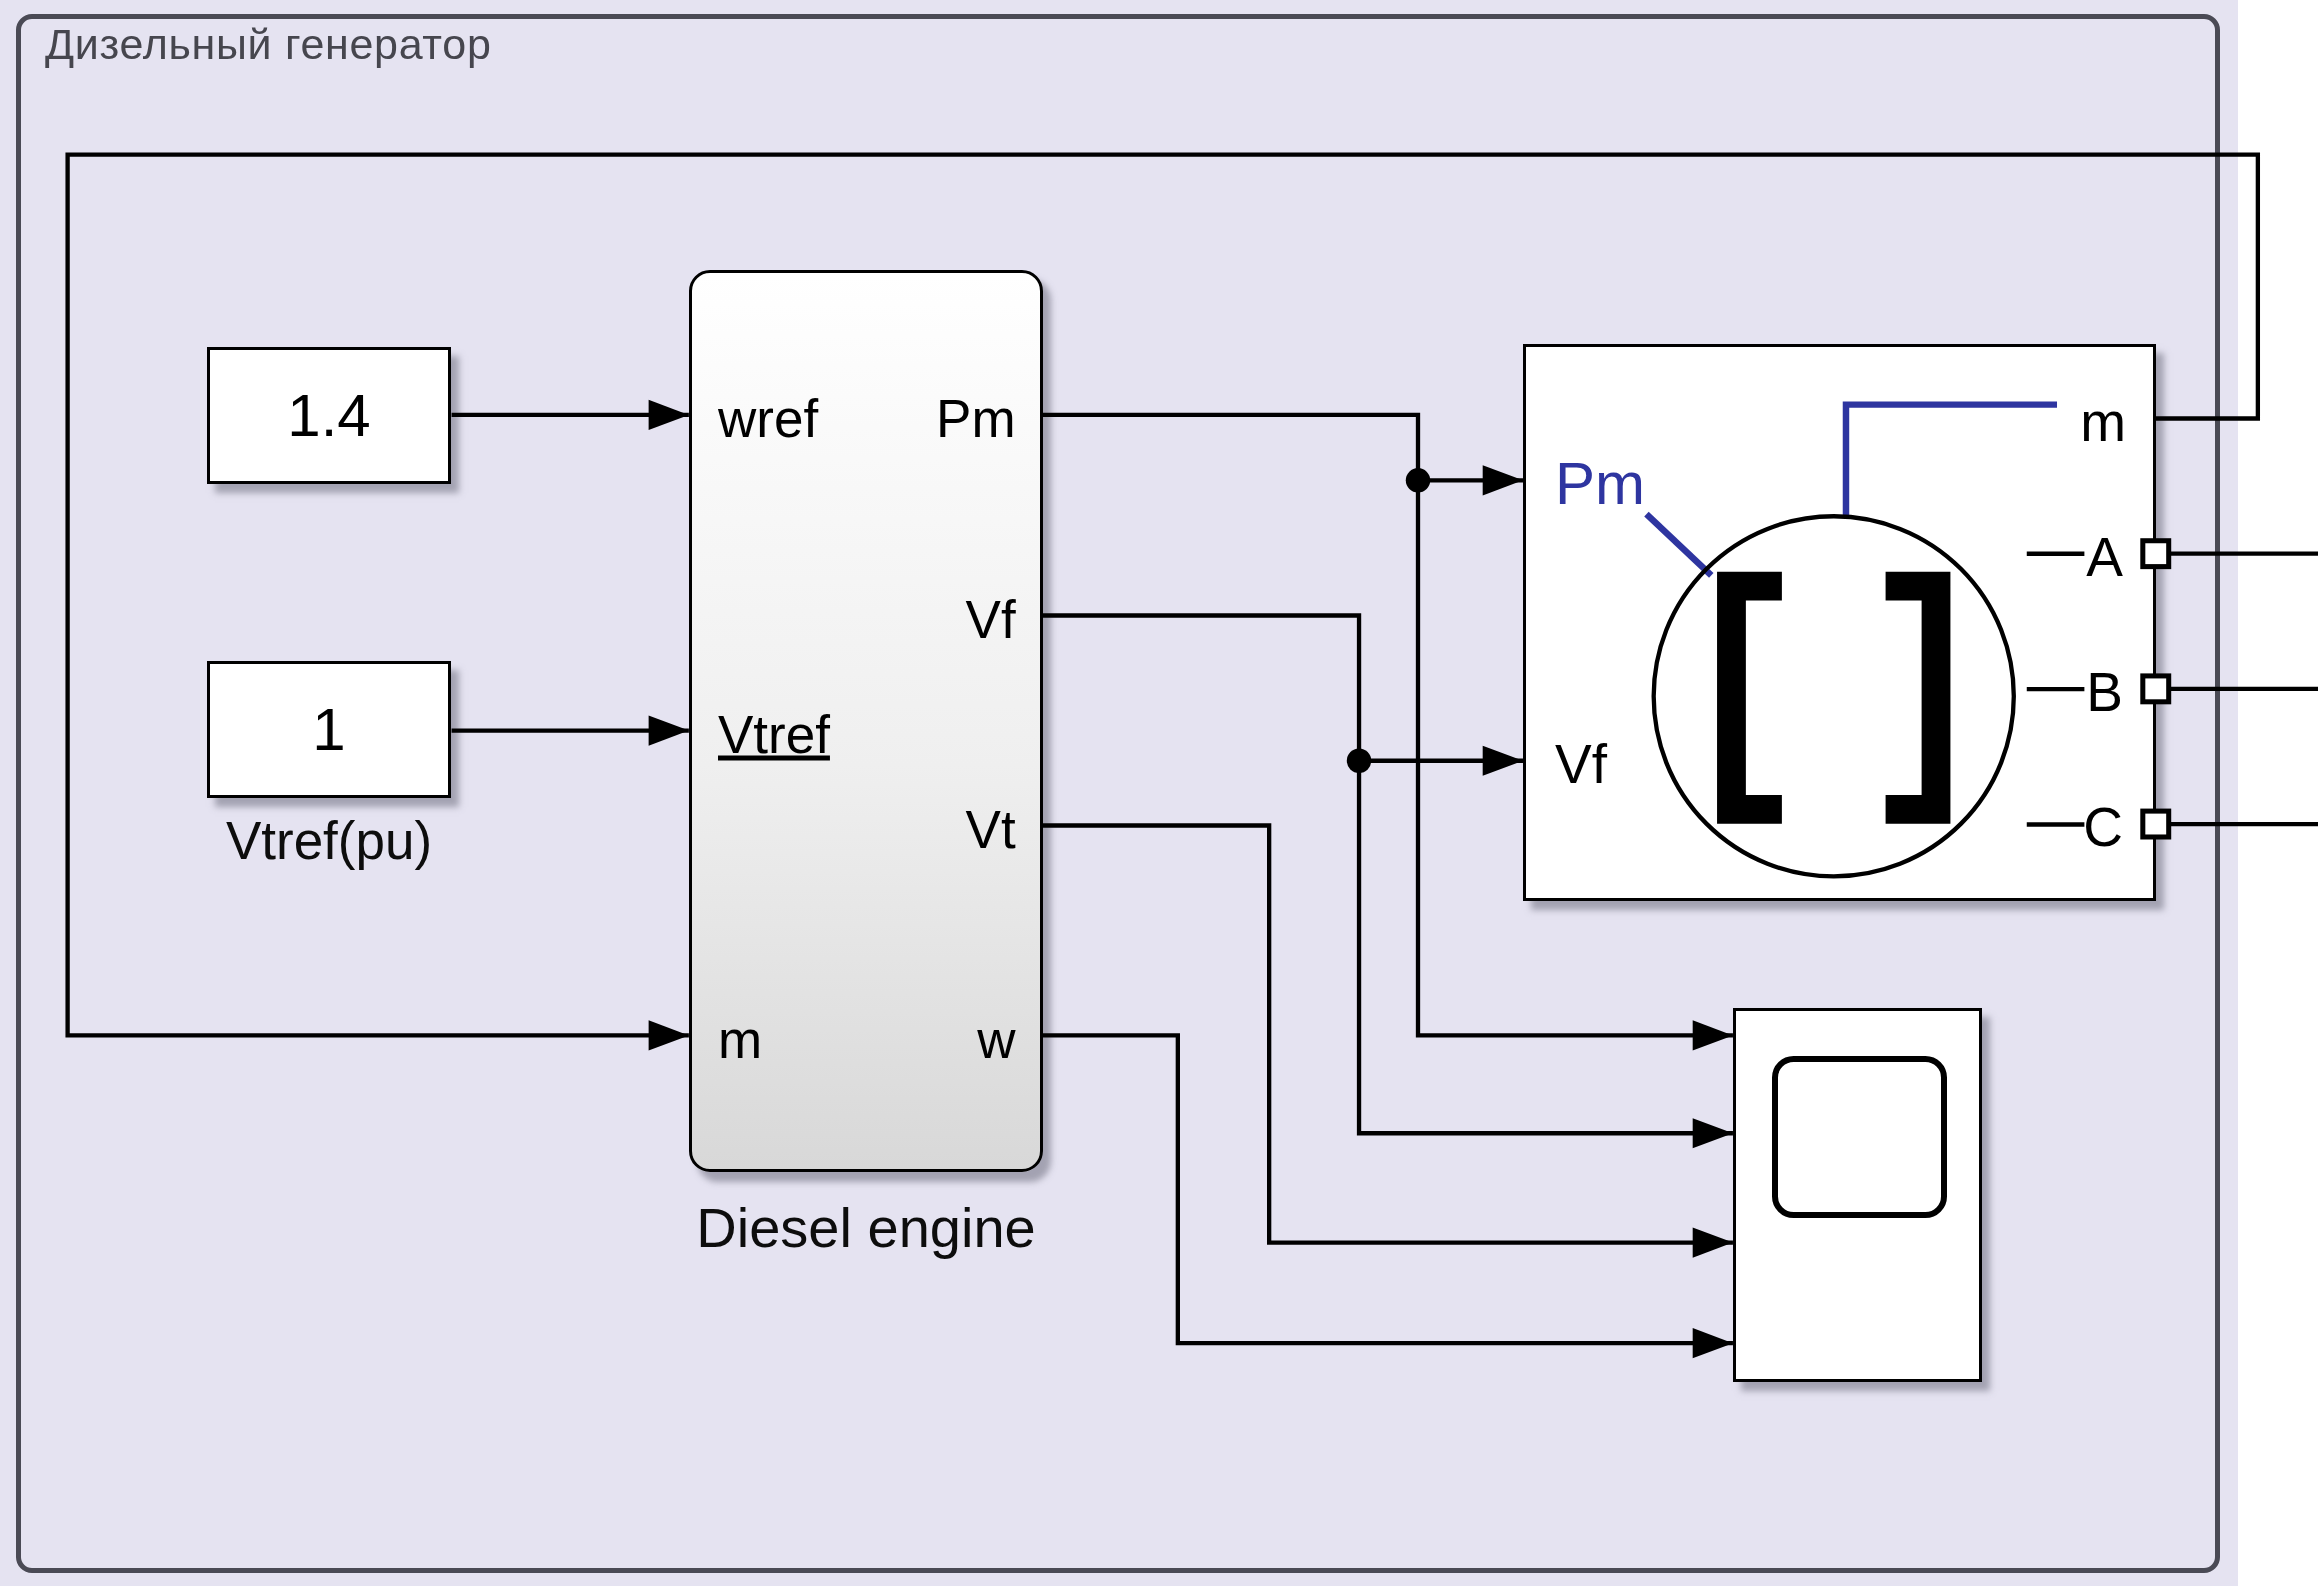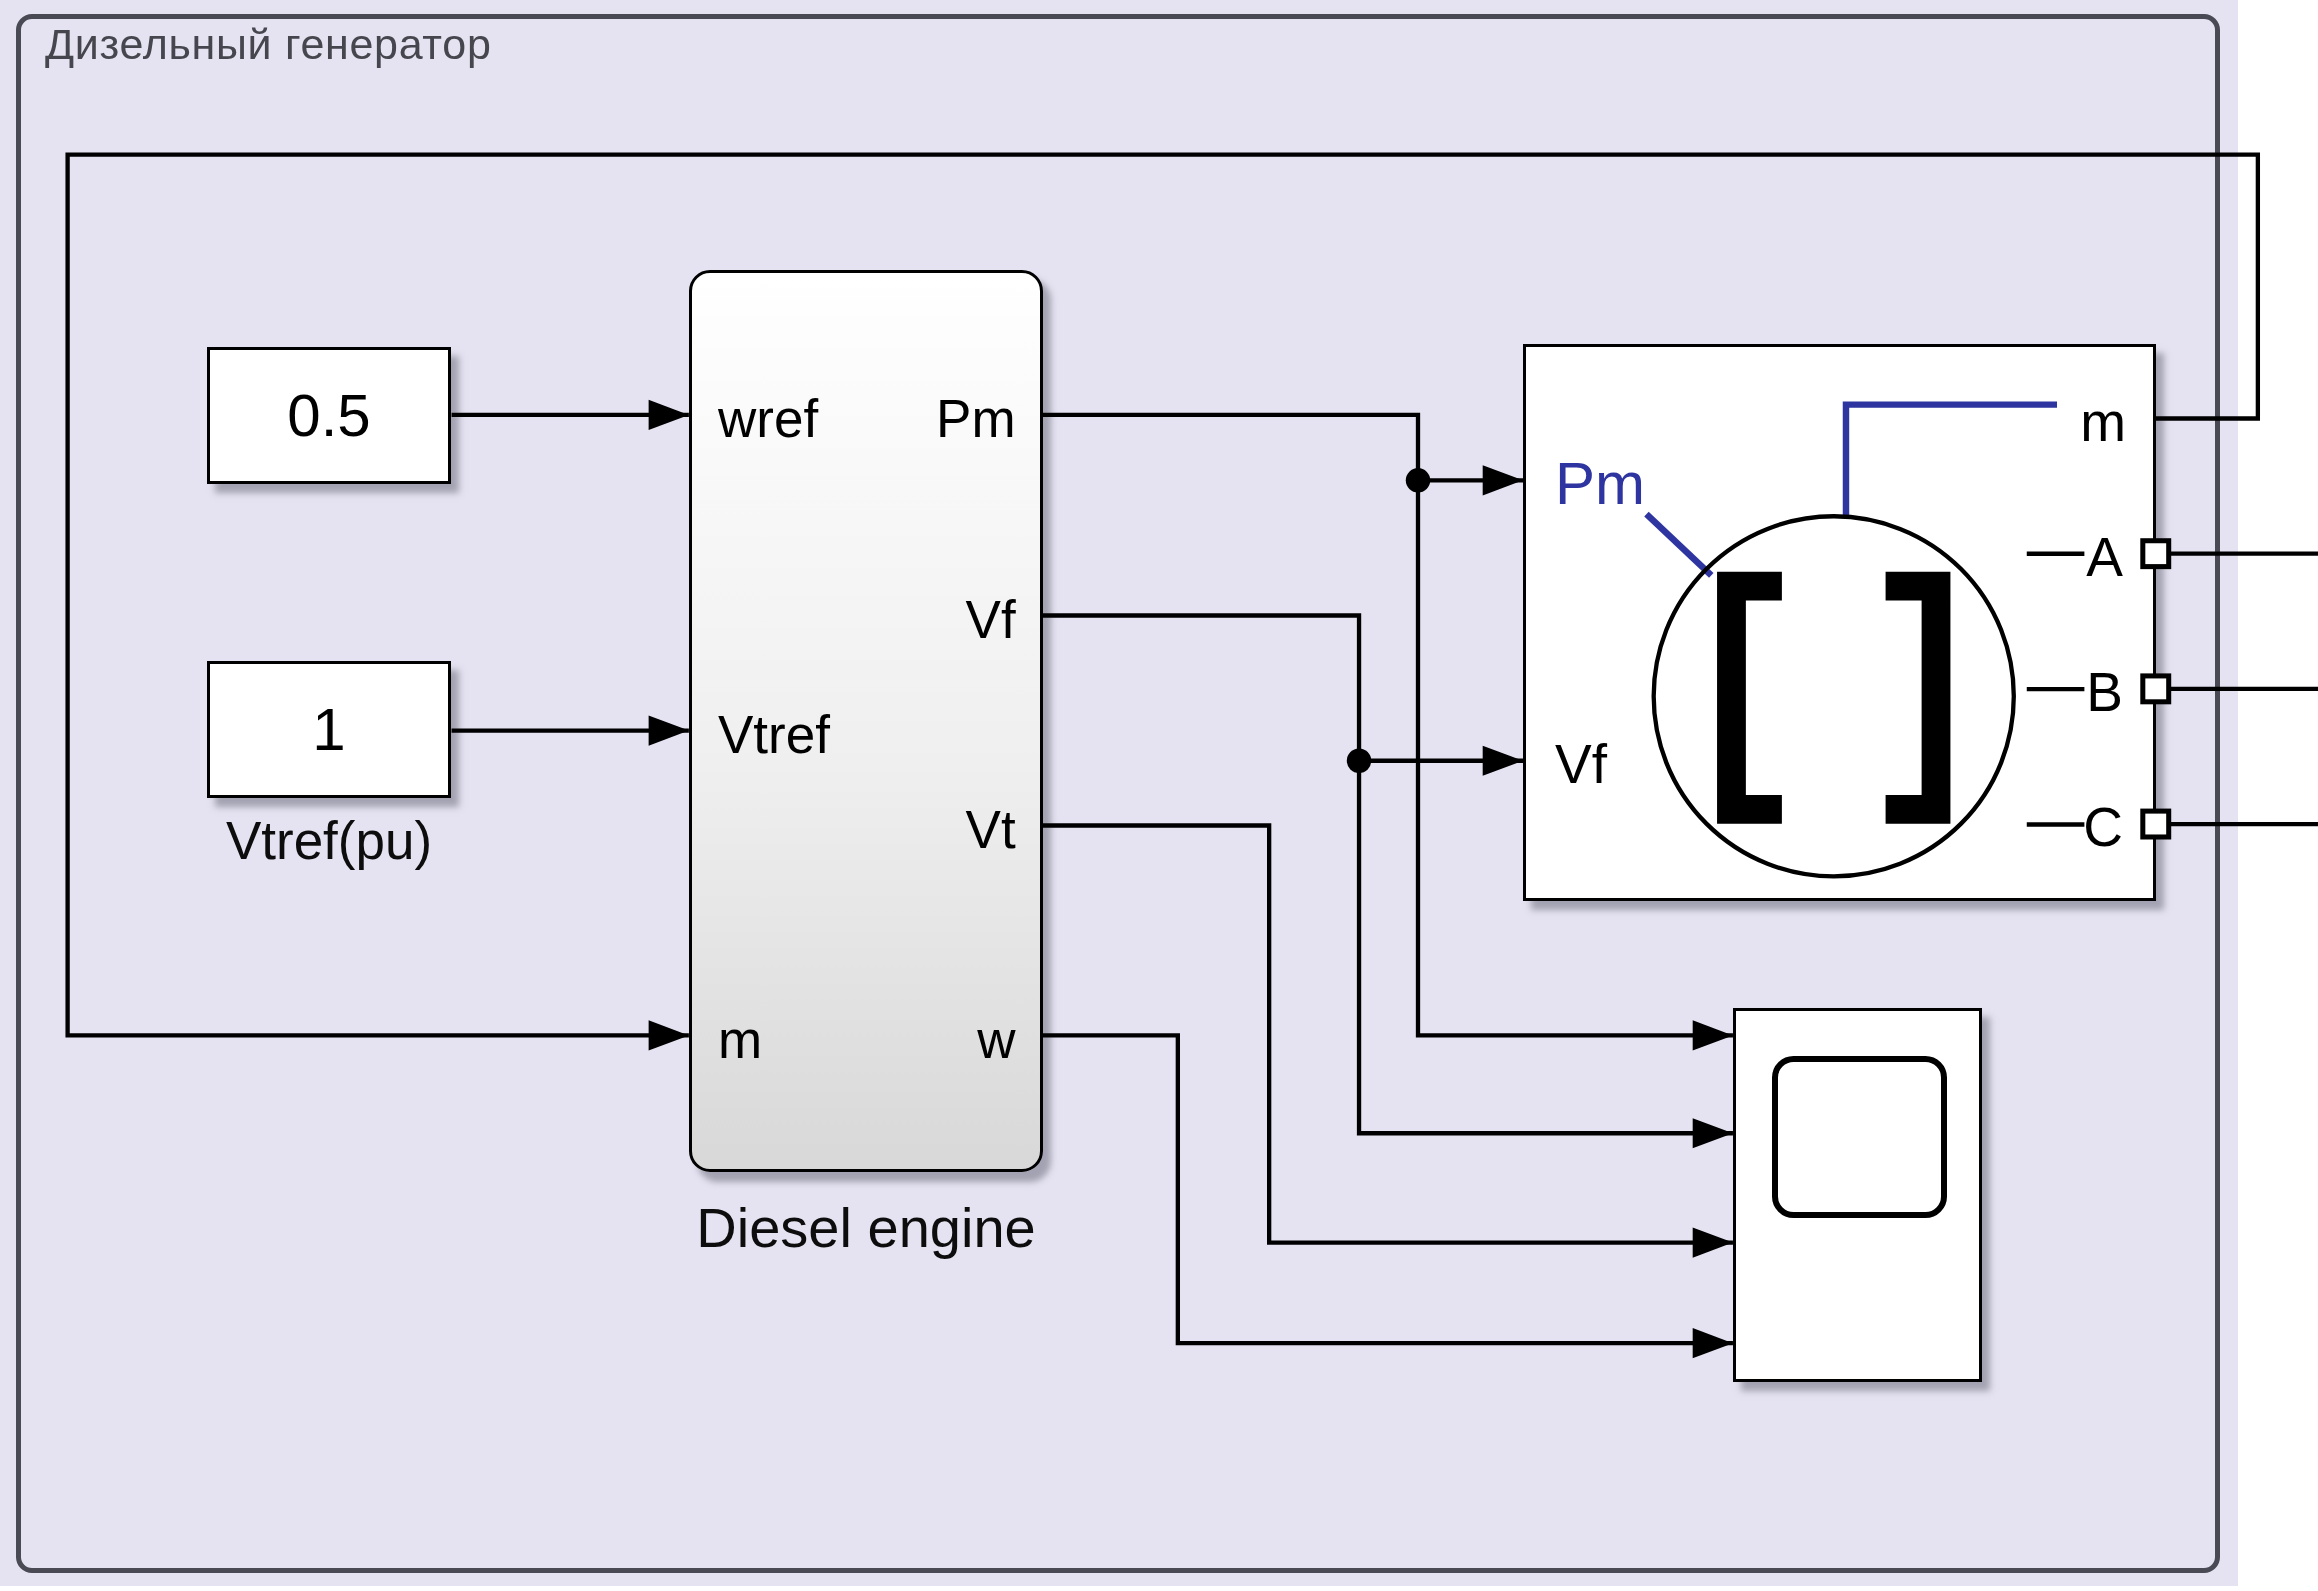--- a/index.html
+++ b/index.html
@@ -60,31 +60,31 @@
 </head>
 <body>
 
 <div class="canvas">
 
   <div class="region"></div>
   <div class="boundary"></div>
   <div class="title">Дизельный генератор</div>
 
   <div class="block const-block" style="left:207px; top:347px; width:244px; height:137px;">
-    <span>0.5</span>
+    <span>1.4</span>
   </div>
 
   <div class="block const-block" style="left:207px; top:661px; width:244px; height:137px;">
     <span>1</span>
   </div>
   <div class="block-label" style="left:207px; top:810px; width:244px;">Vtref(pu)</div>
 
   <div class="block diesel" style="left:689px; top:270px; width:354px; height:902px;">
     <span class="port-label port-left" style="top:145px;">wref</span>
-    <span class="port-label port-left" style="top:461px;">Vtref</span>
+    <span class="port-label port-left" style="top:461px;text-decoration:underline;">Vtref</span>
     <span class="port-label port-left" style="top:766px;">m</span>
     <span class="port-label port-right" style="top:145px;">Pm</span>
     <span class="port-label port-right" style="top:346px;">Vf</span>
     <span class="port-label port-right" style="top:556px;">Vt</span>
     <span class="port-label port-right" style="top:766px;">w</span>
   </div>
   <div class="block-label" style="left:653px; top:1195px; width:426px; font-size:56px;">Diesel engine</div>
 
   <div class="block" style="left:1523px; top:344px; width:633px; height:557px;">
     <svg class="machine-icon-svg" viewBox="0 0 870 765">

